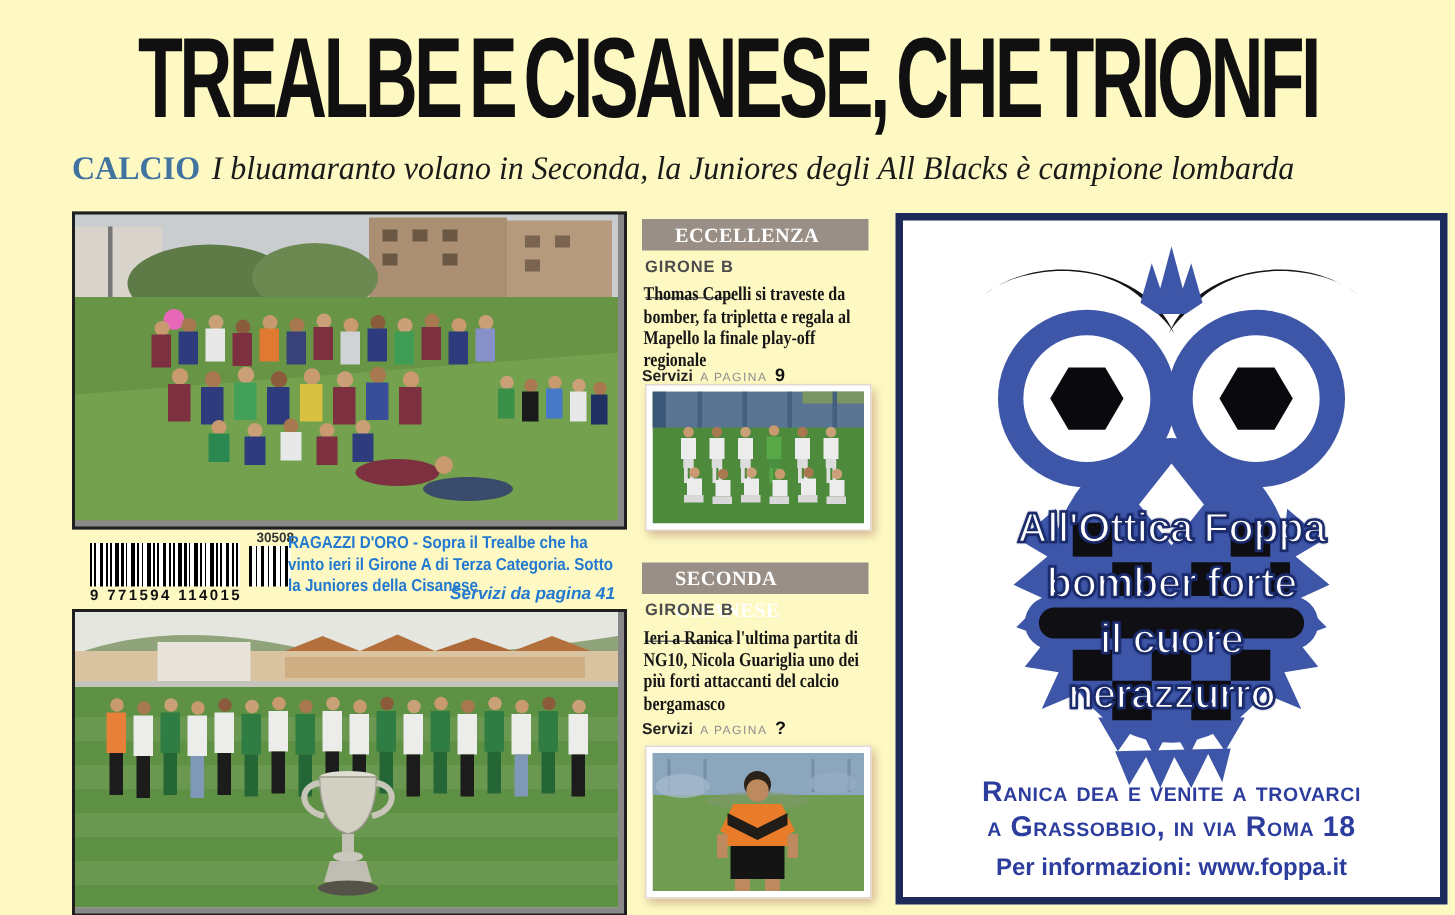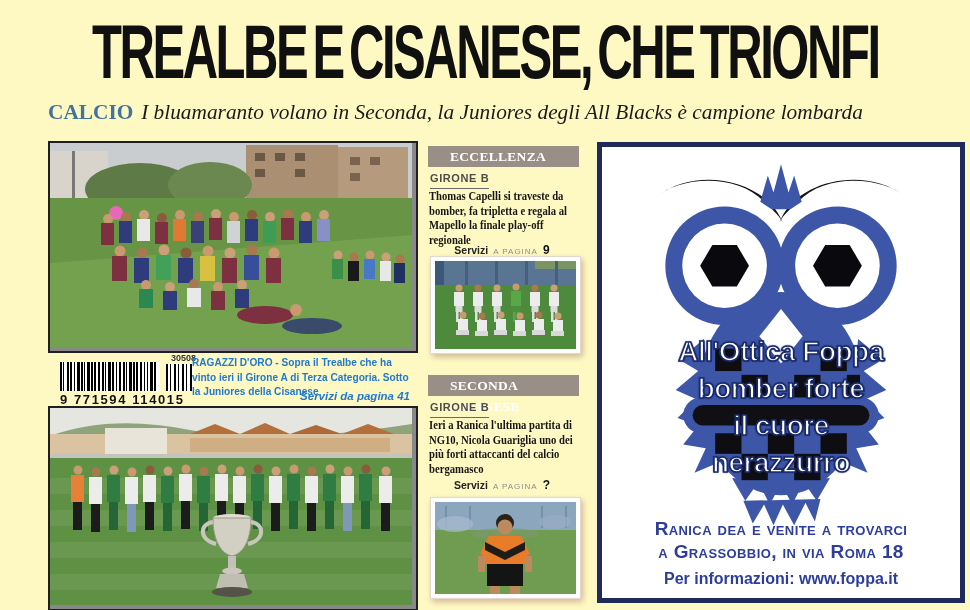--- a/index.html
+++ b/index.html
@@ -23,38 +23,38 @@
   .p2{left:48px;top:406px;width:366px;height:201px;}
 
   .caption-row{position:absolute;left:48px;top:353px;width:368px;height:50px;}
   .barcode{position:absolute;left:12px;top:0;width:136px;height:50px;font-weight:bold;}
   .bc-issue{position:absolute;top:0;right:0;font-family:"Liberation Sans",sans-serif;font-size:9px;color:#333;}
   .bc-main{position:absolute;left:0;top:9px;width:100px;height:29px;
         background:repeating-linear-gradient(90deg,#000 0 1.5px,#fff 1.5px 3px,#000 3px 4px,#fff 4px 6.5px,#000 6.5px 9px,#fff 9px 10.5px);}
   .bc-sup{position:absolute;left:106px;top:11px;width:28px;height:27px;
         background:repeating-linear-gradient(90deg,#000 0 2px,#fff 2px 4.5px,#000 4.5px 5.5px,#fff 5.5px 8px);}
   .bc-digits{position:absolute;left:0;top:39px;font-family:"Liberation Sans",sans-serif;
-        font-size:13px;letter-spacing:1.6px;color:#111;white-space:nowrap;}
+        font-size:10px;letter-spacing:1.6px;color:#111;white-space:nowrap;}
   .caption{position:absolute;left:144px;top:2px;width:252px;height:48px;
         transform:scaleX(0.88);transform-origin:left top;
         font-family:"Liberation Sans",sans-serif;font-weight:bold;font-size:11.5px;line-height:14.5px;color:#2279cf;}
   .caption-services{position:absolute;right:6px;bottom:1px;font-style:italic;font-weight:bold;
         font-family:"Liberation Sans",sans-serif;font-size:11.5px;color:#2279cf;}
   .sec-bar{position:absolute;left:428px;width:151px;height:21px;background:#998f86;
         color:#fff;font-weight:bold;font-size:13.5px;line-height:21px;padding-left:22px;
         box-sizing:border-box;letter-spacing:0.3px;font-family:"Liberation Serif",serif;}
   .bar1{top:146px;} .bar2{top:375px;}
   .girone{position:absolute;left:430px;font-family:"Liberation Sans",sans-serif;font-size:11px;
         font-weight:bold;letter-spacing:0.6px;color:#4c4c4c;}
-  .girone span{border-bottom:1px solid #6a6a6a;padding-bottom:4px;}
+  .girone span{border-bottom:1px solid #6a6a6a;padding-bottom:14px;}
   .g1{top:172px;} .g2{top:401px;}
   .sec-headline{position:absolute;left:429px;width:184px;transform:scaleX(0.82);transform-origin:left top;
         font-weight:bold;font-size:13px;line-height:14.6px;color:#161616;}
   .h1{top:189px;} .h2{top:418px;}
-  .svc{position:absolute;left:428px;width:148px;display:flex;justify-content:center;
+  .svc{position:absolute;left:428px;width:148px;display:flex;justify-content:flex-start;
         align-items:baseline;gap:5px;}
   .s1{top:243px;} .s2{top:478px;}
   .svc-label{font-family:"Liberation Sans",sans-serif;font-weight:bold;font-size:10.5px;color:#222;}
   .svc-page-label{font-family:"Liberation Sans",sans-serif;font-size:8px;letter-spacing:1px;color:#8d8d8d;}
   .svc-page-num{font-family:"Liberation Sans",sans-serif;font-weight:bold;font-size:12px;color:#111;}
   .framed{position:absolute;background:#fff;padding:4px;border:1px solid #e2d8d0;
         box-shadow:2px 3px 6px rgba(150,90,80,0.4);}
   .f3{left:430px;top:256px;} .f4{left:430px;top:497px;}
   .framed svg{display:block;}
 

